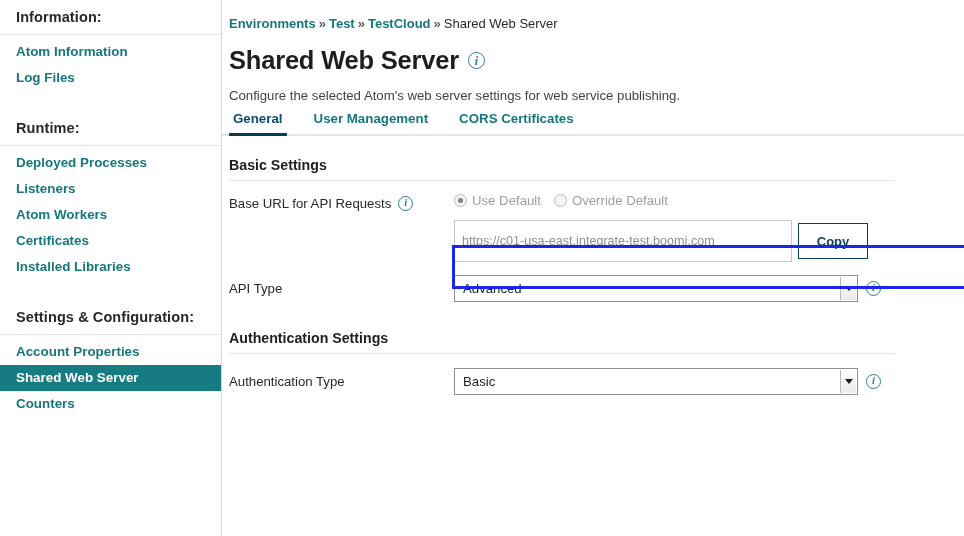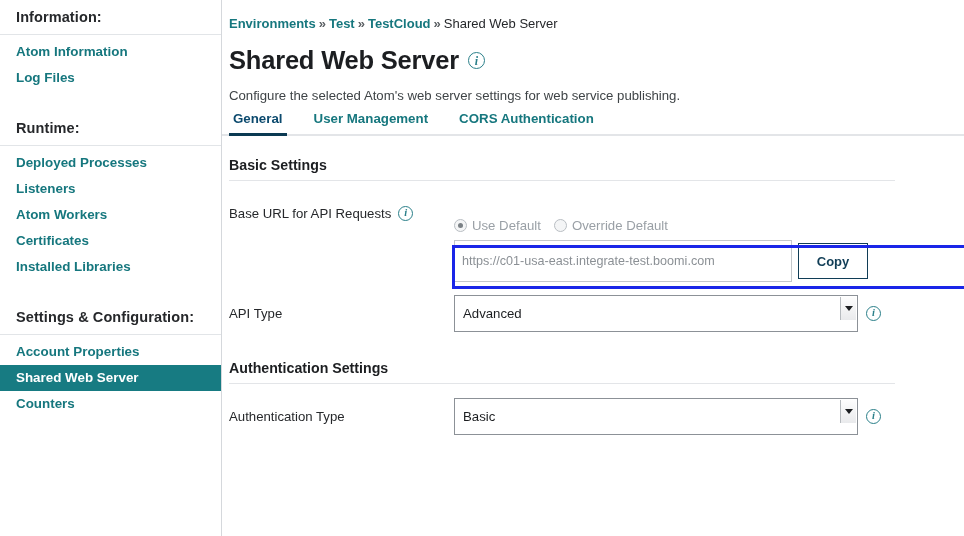--- a/index.html
+++ b/index.html
@@ -87,21 +87,21 @@
 
   .field-row { display: flex; align-items: center; padding-top: 12px; }
   .field-label {
     width: 225px; flex: 0 0 225px;
     font-size: 13.2px; color: #26282b;
     display: flex; align-items: center; gap: 7px;
   }
   .field-ctrl { display: flex; align-items: center; gap: 8px; }
 
   
-  .radio-group { display: flex; align-items: flex-end; gap: 13px; height: 20px; margin-top: 20px; }
+  .radio-group { display: flex; align-items: flex-start; gap: 13px; height: 20px; }
   .radio-opt { display: flex; align-items: center; gap: 5px; font-size: 13.2px; color: #9aa0a6; }
   .radio {
     width: 13px; height: 13px; border-radius: 50%;
     border: 1px solid #b9bec3; background: #f4f5f6;
     display: inline-block; position: relative; flex: 0 0 13px;
   }
   .radio.checked::after {
     content: ""; position: absolute; left: 3px; top: 3px;
     width: 5px; height: 5px; border-radius: 50%; background: #7b8186;
   }
@@ -118,21 +118,21 @@
   .copy-btn {
     width: 70px; height: 36px;
     border: 1px solid #103d56; background: #ffffff;
     color: #103d56; font-weight: bold; font-size: 13px;
     font-family: "Liberation Sans", sans-serif;
     cursor: pointer;
   }
 
   
   .select-wrap {
-    position: relative; width: 404px; height: 37px;
+    position: relative; width: 404px; height: 27px;
     border: 1px solid #8c9197; background: #ffffff;
     display: flex; align-items: center;
   }
   .select-val { font-size: 13.2px; color: #1c1e21; padding-left: 8px; }
   .select-arrow {
     position: absolute; right: 1px; top: 1px;
     width: 16px; height: 23px;
     background: linear-gradient(#fdfdfd, #e9eaec);
     border-left: 1px solid #b6babe;
     display: flex; align-items: center; justify-content: center;
@@ -197,21 +197,21 @@
     <div class="page-title-row">
       <h1 class="page-title">Shared Web Server</h1>
       <span class="info-icon big">i</span>
     </div>
 
     <div class="subtitle">Configure the selected Atom's web server settings for web service publishing.</div>
 
     <div class="tabs">
       <div class="tab active">General</div>
       <div class="tab">User Management</div>
-      <div class="tab">CORS Authentication</div>
+      <div class="tab">CORS Certificates</div>
     </div>
 
     <div class="content">
 
       <div class="section-title">Basic Settings</div>
       <div class="section-rule"></div>
 
       <div class="field-row">
         <div class="field-label">
           <span>Base URL for API Requests</span>

